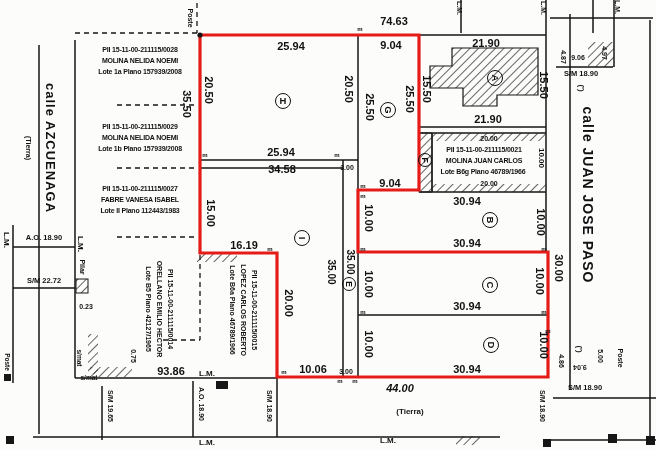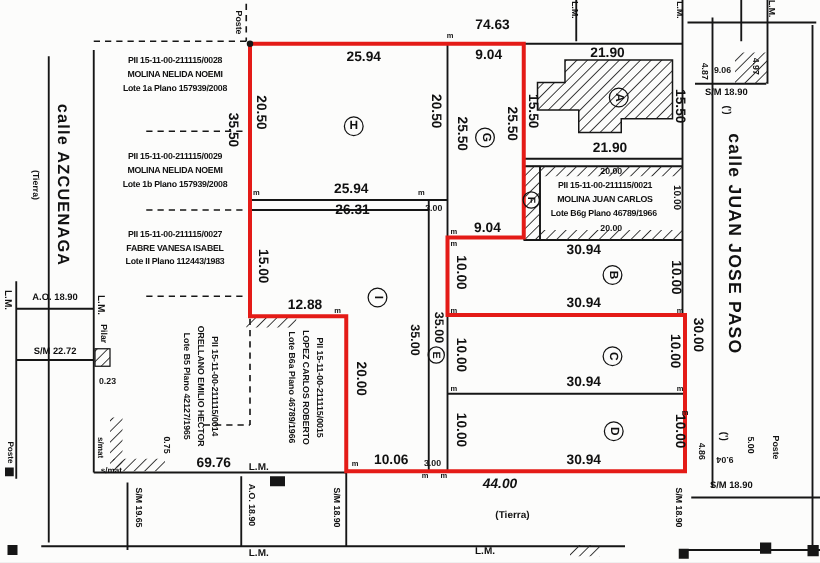--- a/index.html
+++ b/index.html
@@ -162,46 +162,46 @@
   <div class="lbl" style="left:486px;top:43px;">21.90</div>
   <div class="lbl v" style="left:208px;top:90px;">20.50</div>
   <div class="lbl v" style="left:348px;top:89px;">20.50</div>
   <div class="lbl v" style="left:369px;top:107px;">25.50</div>
   <div class="lbl v" style="left:409px;top:99px;">25.50</div>
   <div class="lbl v" style="left:426px;top:89px;">15.50</div>
   <div class="lbl v" style="left:543px;top:85px;">15.50</div>
   <div class="lbl" style="left:488px;top:119px;">21.90</div>
   <div class="lbl v" style="left:186px;top:104px;">35.50</div>
   <div class="lbl" style="left:281px;top:152px;">25.94</div>
-  <div class="lbl" style="left:282px;top:169px;">26.31</div>
+  <div class="lbl" style="left:282px;top:169px;">34.58</div>
   <div class="lbl s7" style="left:347px;top:167px;">3.00</div>
   <div class="lbl" style="left:390px;top:183px;">9.04</div>
   <div class="lbl s7" style="left:489px;top:138px;">20.00</div>
   <div class="lbl s7" style="left:489px;top:183px;">20.00</div>
   <div class="lbl v s8" style="left:541px;top:158px;">10.00</div>
   <div class="lbl v" style="left:210px;top:213px;">15.00</div>
   <div class="lbl v s10" style="left:331px;top:272px;">35.00</div>
   <div class="lbl v s10" style="left:350px;top:262px;">35.00</div>
-  <div class="lbl" style="left:244px;top:245px;">12.88</div>
+  <div class="lbl" style="left:244px;top:245px;">16.19</div>
   <div class="lbl v" style="left:288px;top:303px;">20.00</div>
   <div class="lbl" style="left:313px;top:369px;">10.06</div>
   <div class="lbl s7" style="left:346px;top:371px;">3.00</div>
   <div class="lbl" style="left:467px;top:201px;">30.94</div>
   <div class="lbl v" style="left:368px;top:218px;">10.00</div>
   <div class="lbl v" style="left:540px;top:222px;">10.00</div>
   <div class="lbl" style="left:467px;top:243px;">30.94</div>
   <div class="lbl v" style="left:368px;top:284px;">10.00</div>
   <div class="lbl v" style="left:539px;top:281px;">10.00</div>
   <div class="lbl" style="left:467px;top:306px;">30.94</div>
   <div class="lbl v" style="left:368px;top:344px;">10.00</div>
   <div class="lbl v" style="left:543px;top:345px;">10.00</div>
   <div class="lbl" style="left:467px;top:369px;">30.94</div>
   <div class="lbl v" style="left:558px;top:268px;">30.00</div>
   <div class="lbl" style="left:400px;top:388px;font-style:italic;">44.00</div>
-  <div class="lbl" style="left:171px;top:371px;">69.76</div>
+  <div class="lbl" style="left:171px;top:371px;">93.86</div>
 
   <div class="lbl v s7" style="left:563px;top:57px;">4.87</div>
   <div class="lbl s7" style="left:578px;top:57px;">9.06</div>
   <div class="lbl v s7" style="left:604px;top:53px;">4.97</div>
   <div class="lbl s75" style="left:581px;top:74px;">S/M 18.90</div>
   <div class="lbl v s8" style="left:581px;top:88px;">(')</div>
   <div class="lbl v s7" style="left:561px;top:361px;">4.86</div>
   <div class="lbl r180 s7" style="left:580px;top:367px;">9.04</div>
   <div class="lbl v s7" style="left:600px;top:356px;">5.00</div>
   <div class="lbl v s8" style="left:579px;top:349px;">(')</div>

